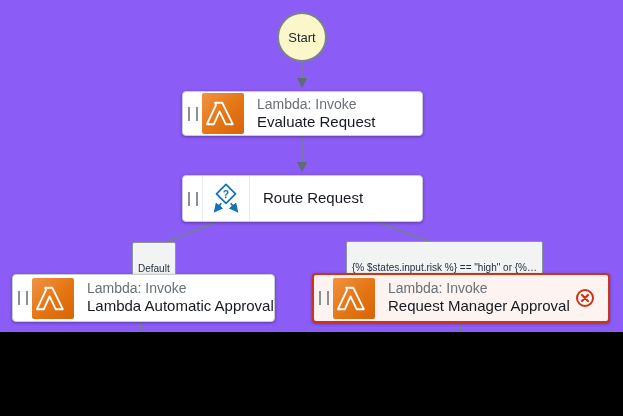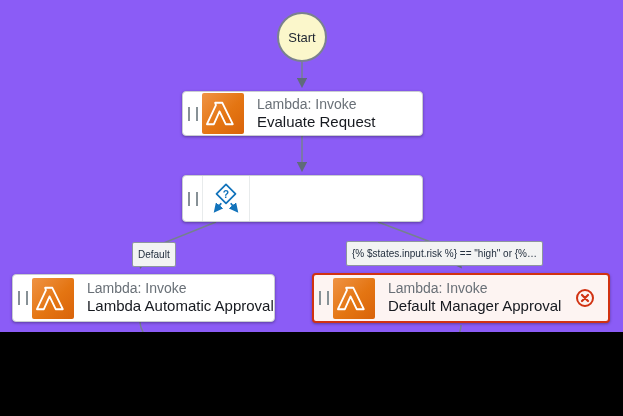--- a/index.html
+++ b/index.html
@@ -36,21 +36,21 @@
                       border-left:1px solid #E8EBEC; border-right:1px solid #E8EBEC; border-radius:0; }
 
   .texts { margin-left:13px; display:flex; flex-direction:column; justify-content:center; min-width:0; }
   .type-label { font-size:14px; color:#697077; line-height:1.2; }
   .title { font-size:15px; color:#16191F; line-height:1.25; white-space:nowrap; }
 
   .error-badge { margin-left:auto; margin-right:13px; flex-shrink:0; width:20px; height:20px; }
 
   .edge-label {
     position:absolute; background:#F2F3F3; border:1px solid #8D969E; border-radius:2px;
-    color:#232F3E; font-size:10px; line-height:1.3; padding:5px 5px; white-space:nowrap;
+    color:#232F3E; font-size:10px; line-height:1.3; padding:19px 5px; white-space:nowrap;
   }
   .edge-label.default   { left:132px; top:242px; }
   .edge-label.condition { left:346px; top:241px; }
 </style>
 </head>
 <body>
 
 <div class="canvas">
 
   <svg class="edges" viewBox="0 0 623 416">
@@ -91,20 +91,21 @@
     <span class="handle"></span>
     <div class="icon-cell choice">
       <svg width="38" height="40" viewBox="0 0 44 44">
         <path d="M22 5 L33 16 L22 27 L11 16 Z" fill="none" stroke="#1273BB" stroke-width="2" stroke-linejoin="round"></path>
         <text x="22" y="20.5" font-size="12" font-weight="bold" fill="#1273BB" text-anchor="middle" font-family="Liberation Sans, sans-serif">?</text>
         <path d="M16.5 27 L10.5 34.5" stroke="#1273BB" stroke-width="2" fill="none" marker-end="url(#arrowBlue)"></path>
         <path d="M27.5 27 L33.5 34.5" stroke="#1273BB" stroke-width="2" fill="none" marker-end="url(#arrowBlue)"></path>
       </svg>
     </div>
     <div class="texts">
+      <span class="title">Route Request</span>
     </div>
   </div>
 
   <div class="edge-label default">Default</div>
   <div class="edge-label condition">{% $states.input.risk %} == "high" or {%…</div>
 
   <div class="state-box auto">
     <span class="handle"></span>
     <div class="icon-cell lambda">
       <svg width="42" height="41" viewBox="0 0 44 44">
@@ -119,21 +120,21 @@
 
   <div class="state-box manager">
     <span class="handle"></span>
     <div class="icon-cell lambda">
       <svg width="42" height="41" viewBox="0 0 44 44">
         <path d="M13.5 10.5 h7.8 l11.2 23 h-7.6 l-6.6 -13.8 -6.1 13.8 h-7.4 l9.6 -20.6 z" fill="none" stroke="#fff" stroke-width="2" stroke-linejoin="round"></path>
       </svg>
     </div>
     <div class="texts">
       <span class="type-label">Lambda: Invoke</span>
-      <span class="title">Default Manager Approval</span>
+      <span class="title">Request Manager Approval</span>
     </div>
     <div class="error-badge">
       <svg width="20" height="20" viewBox="0 0 20 20">
         <circle cx="10" cy="10" r="8" fill="none" stroke="#D13212" stroke-width="2"></circle>
         <path d="M7 7 L13 13 M13 7 L7 13" stroke="#D13212" stroke-width="2.2" stroke-linecap="round"></path>
       </svg>
     </div>
   </div>
 
 

